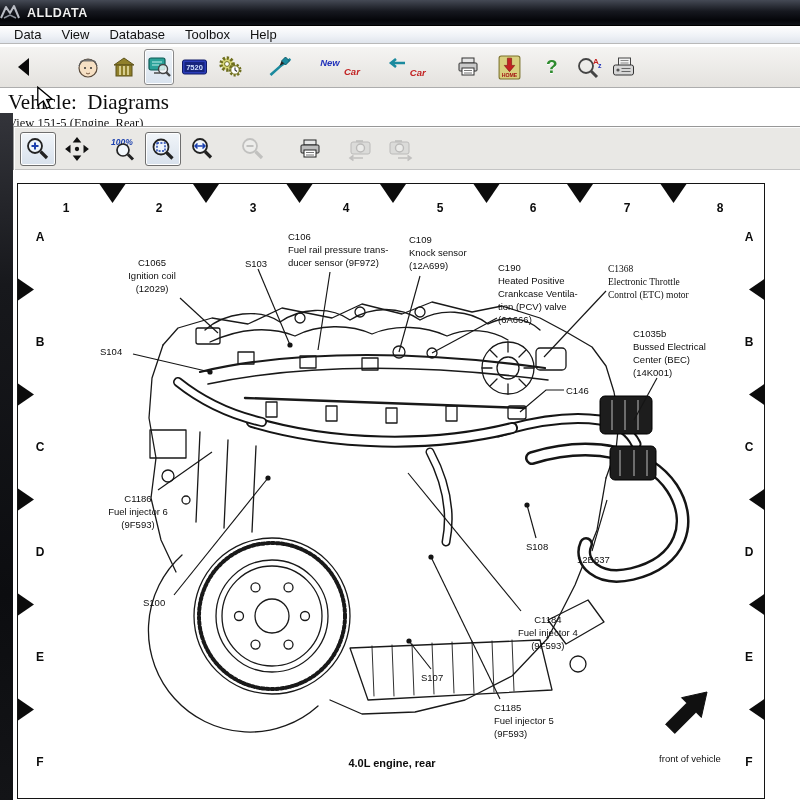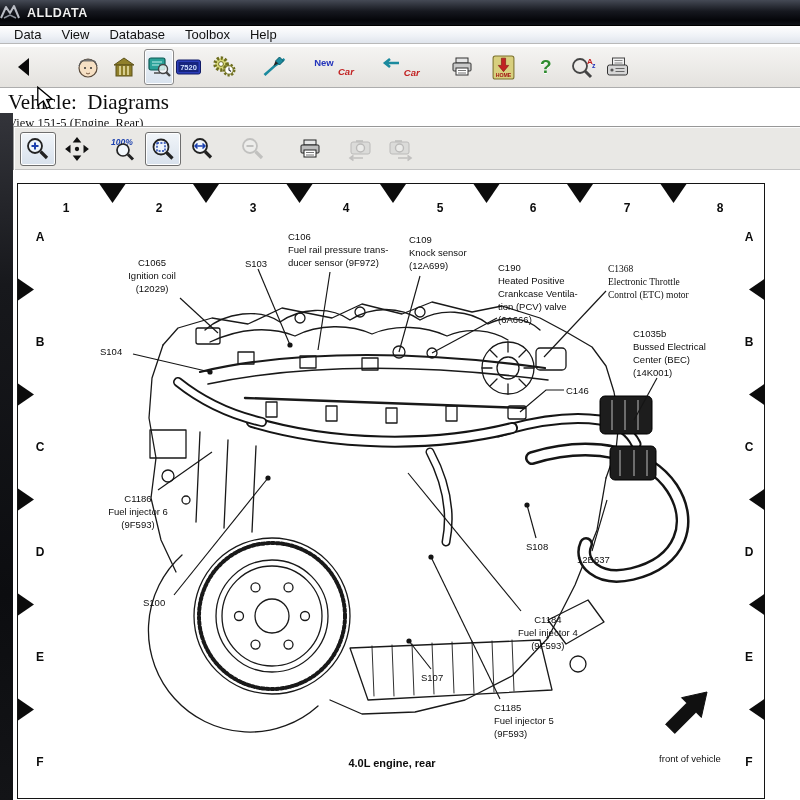--- a/index.html
+++ b/index.html
@@ -22,21 +22,21 @@
   .menu-item{padding:2px 10px;cursor:default;}
 
   
   .toolbar1{position:absolute;left:0;top:47px;width:800px;height:41px;
     background:linear-gradient(#f5f4f2,#e4e2de);border-bottom:1px solid #adadad;
     display:flex;align-items:center;box-sizing:border-box;}
   .tbtn{height:34px;min-width:28px;display:flex;flex-direction:column;align-items:center;justify-content:center;}
   .tbtn.pressed{border:1px solid #8a8a8a;border-radius:3px;
     background:linear-gradient(#eef3f8,#d9e3ee);box-shadow:inset 0 0 0 1px #fff;}
   .stack{display:flex;flex-direction:column;align-items:center;line-height:9px;}
-  .txt-new{font-size:9.5px;font-weight:bold;color:#2334bb;}
+  .txt-new{font-size:9.5px;font-weight:bold;font-style:italic;color:#2334bb;}
   .txt-car-red{font-size:9.5px;font-weight:bold;font-style:italic;color:#c22222;margin-left:44px;}
   .help-q{font-size:19px;font-weight:bold;color:#2e8b2e;text-shadow:0 1px 0 #fff;}
 
   
   .hdr{position:absolute;left:0;top:88px;width:800px;height:38px;background:#fff;
     padding:2px 0 0 8px;box-sizing:border-box;}
   .page-title{font-family:"Liberation Serif",serif;font-size:21px;color:#0d0d0d;white-space:pre;}
   .page-subtitle{font-family:"Liberation Serif",serif;font-size:12.5px;color:#101010;margin-top:1px;}
 
   
@@ -112,21 +112,21 @@
     </div>
     <div class="tbtn pressed" style="margin-left:6px">
       <svg width="27" height="26" viewBox="0 0 27 26">
         <rect x="3" y="4" width="16" height="12" rx="2" fill="#2aa198" stroke="#0e5a54" stroke-width="1.2"></rect>
         <path d="M6 8 H16 M6 11 H13" stroke="#bff0ec" stroke-width="1"></path>
         <path d="M8 19 H14" stroke="#555" stroke-width="1.6"></path>
         <circle cx="17" cy="15" r="4.5" fill="rgba(255,255,255,.75)" stroke="#444" stroke-width="1.4"></circle>
         <path d="M20 18 L24 22" stroke="#444" stroke-width="2.4"></path>
         </svg>
     </div>
-    <div class="tbtn" style="">
+    <div class="tbtn" style="margin-left:6px">
       <svg width="27" height="24" viewBox="0 0 26 24">
         <rect x="1" y="5" width="24" height="14" rx="2" fill="#2b3db8" stroke="#101a66"></rect>
         <rect x="3" y="7" width="20" height="10" fill="#16247e"></rect>
         <text x="13" y="15" text-anchor="middle" font-size="7.5" font-weight="bold" fill="#cfe0ff" font-family="Liberation Sans, sans-serif">7520</text>
         </svg>
     </div>
     <div class="tbtn" style="margin-left:8px">
       <svg width="27" height="26" viewBox="0 0 27 26">
         <circle cx="10" cy="10" r="6" fill="#d8d87a" stroke="#6e6e1f" stroke-width="3.4" stroke-dasharray="2.2 1.7"></circle>
         <circle cx="10" cy="10" r="2.4" fill="#fff" stroke="#6e6e1f"></circle>

